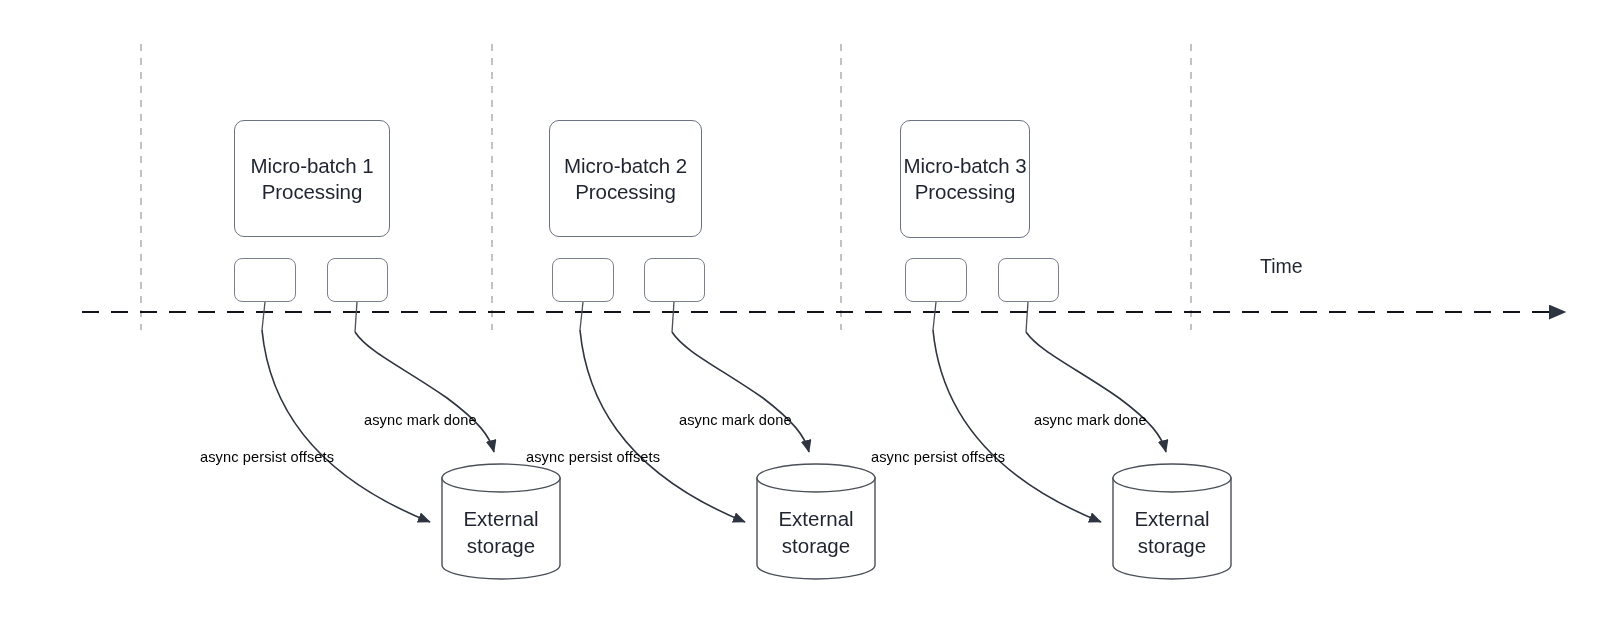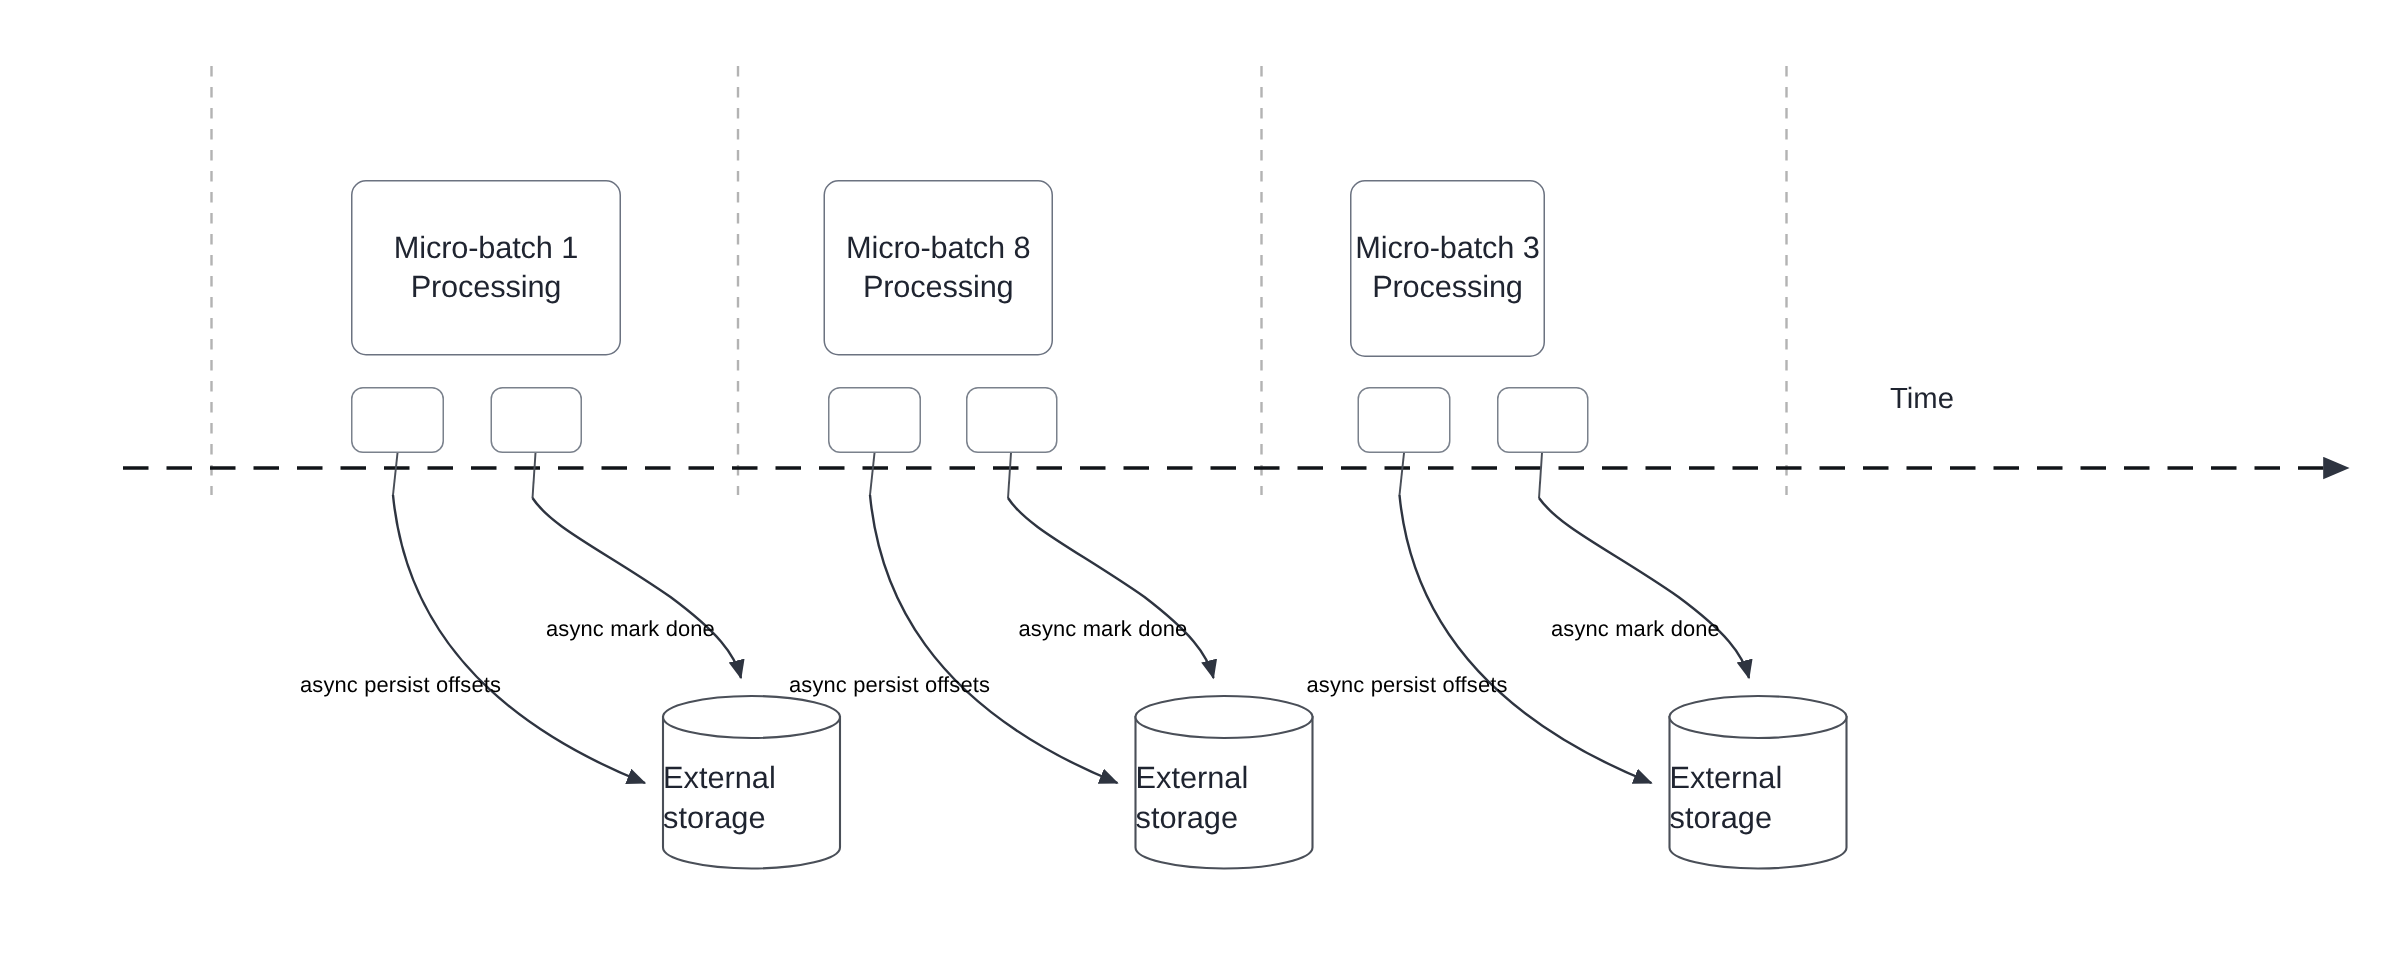--- a/index.html
+++ b/index.html
@@ -62,21 +62,21 @@
     font-size: 19.5px;
     color: #1f2430;
     white-space: nowrap;
   }
   .cyl {
     position: absolute;
   }
   .cyl-text {
     position: absolute;
     width: 100%;
-    text-align: left;
+    text-align: center;
     font-size: 20.5px;
     line-height: 27px;
     color: #1f2430;
     white-space: pre-line;
   }
 </style>
 </head>
 <body>
 
 <div id="canvas">
@@ -135,39 +135,39 @@
         <path d="M757,478 L757,565 A59,14 0 0 0 875,565 L875,478 Z"></path>
         <ellipse cx="816" cy="478" rx="59" ry="14"></ellipse>
       </g>
       <g>
         <path d="M1113,478 L1113,565 A59,14 0 0 0 1231,565 L1231,478 Z"></path>
         <ellipse cx="1172" cy="478" rx="59" ry="14"></ellipse>
       </g>
     </g>
   </svg>
 
-  <div class="node-box" style="left:234px; top:120px; width:180px; height:117px;">
+  <div class="node-box" style="left:234px; top:120px; width:156px; height:117px;">
     <span class="lbl">Micro-batch 1
 Processing</span>
   </div>
   <div class="mini-box" style="left:234px; top:258px; width:62px; height:44px;">
     <span></span>
   </div>
   <div class="mini-box" style="left:327px; top:258px; width:61px; height:44px;">
     <span></span>
   </div>
   <div class="edge-label" style="left:364px; top:372px;">async mark done</div>
   <div class="edge-label" style="left:200px; top:409px;">async persist offsets</div>
   <div class="cyl" style="left:442px; top:505px; width:118px;">
     <div class="cyl-text">External
 storage</div>
   </div>
 
   <div class="node-box" style="left:549px; top:120px; width:153px; height:117px;">
-    <span class="lbl">Micro-batch 8
+    <span class="lbl">Micro-batch 2
 Processing</span>
   </div>
   <div class="mini-box" style="left:552px; top:258px; width:62px; height:44px;">
     <span></span>
   </div>
   <div class="mini-box" style="left:644px; top:258px; width:61px; height:44px;">
     <span></span>
   </div>
   <div class="edge-label" style="left:679px; top:372px;">async mark done</div>
   <div class="edge-label" style="left:526px; top:409px;">async persist offsets</div>

